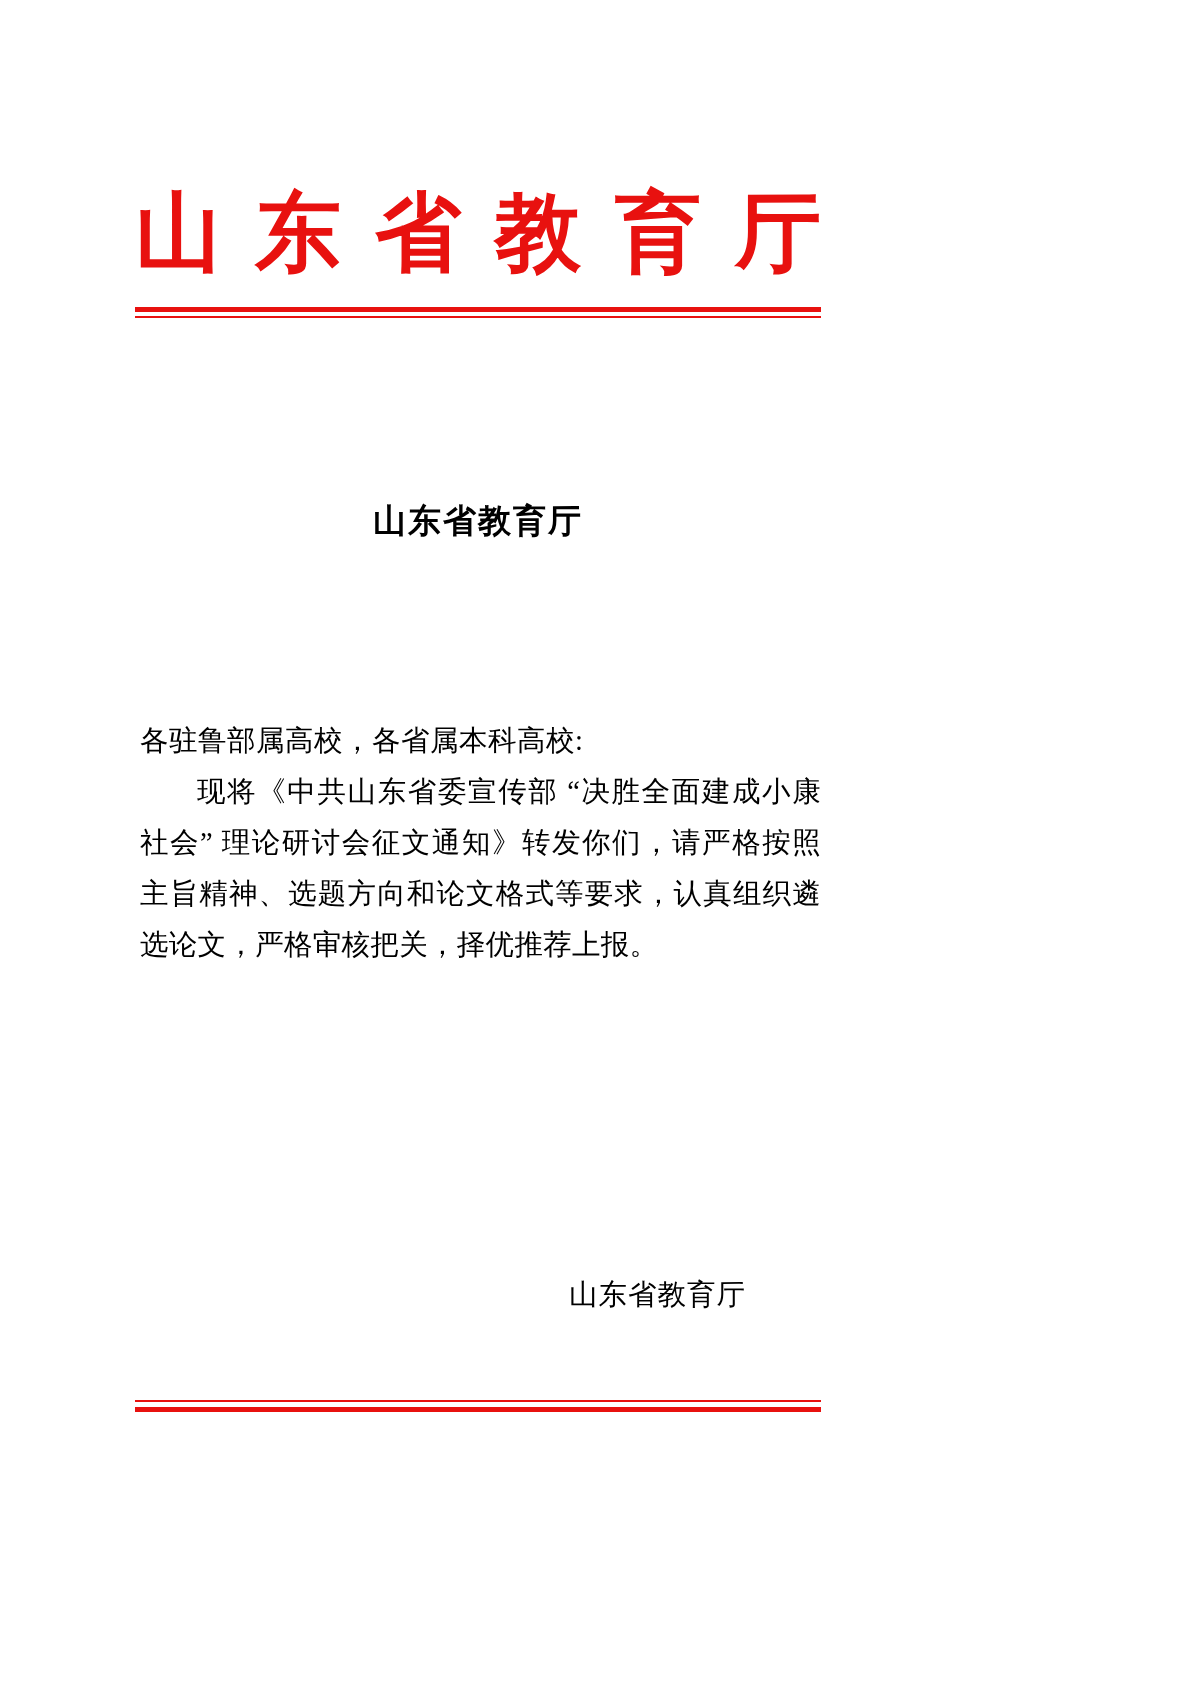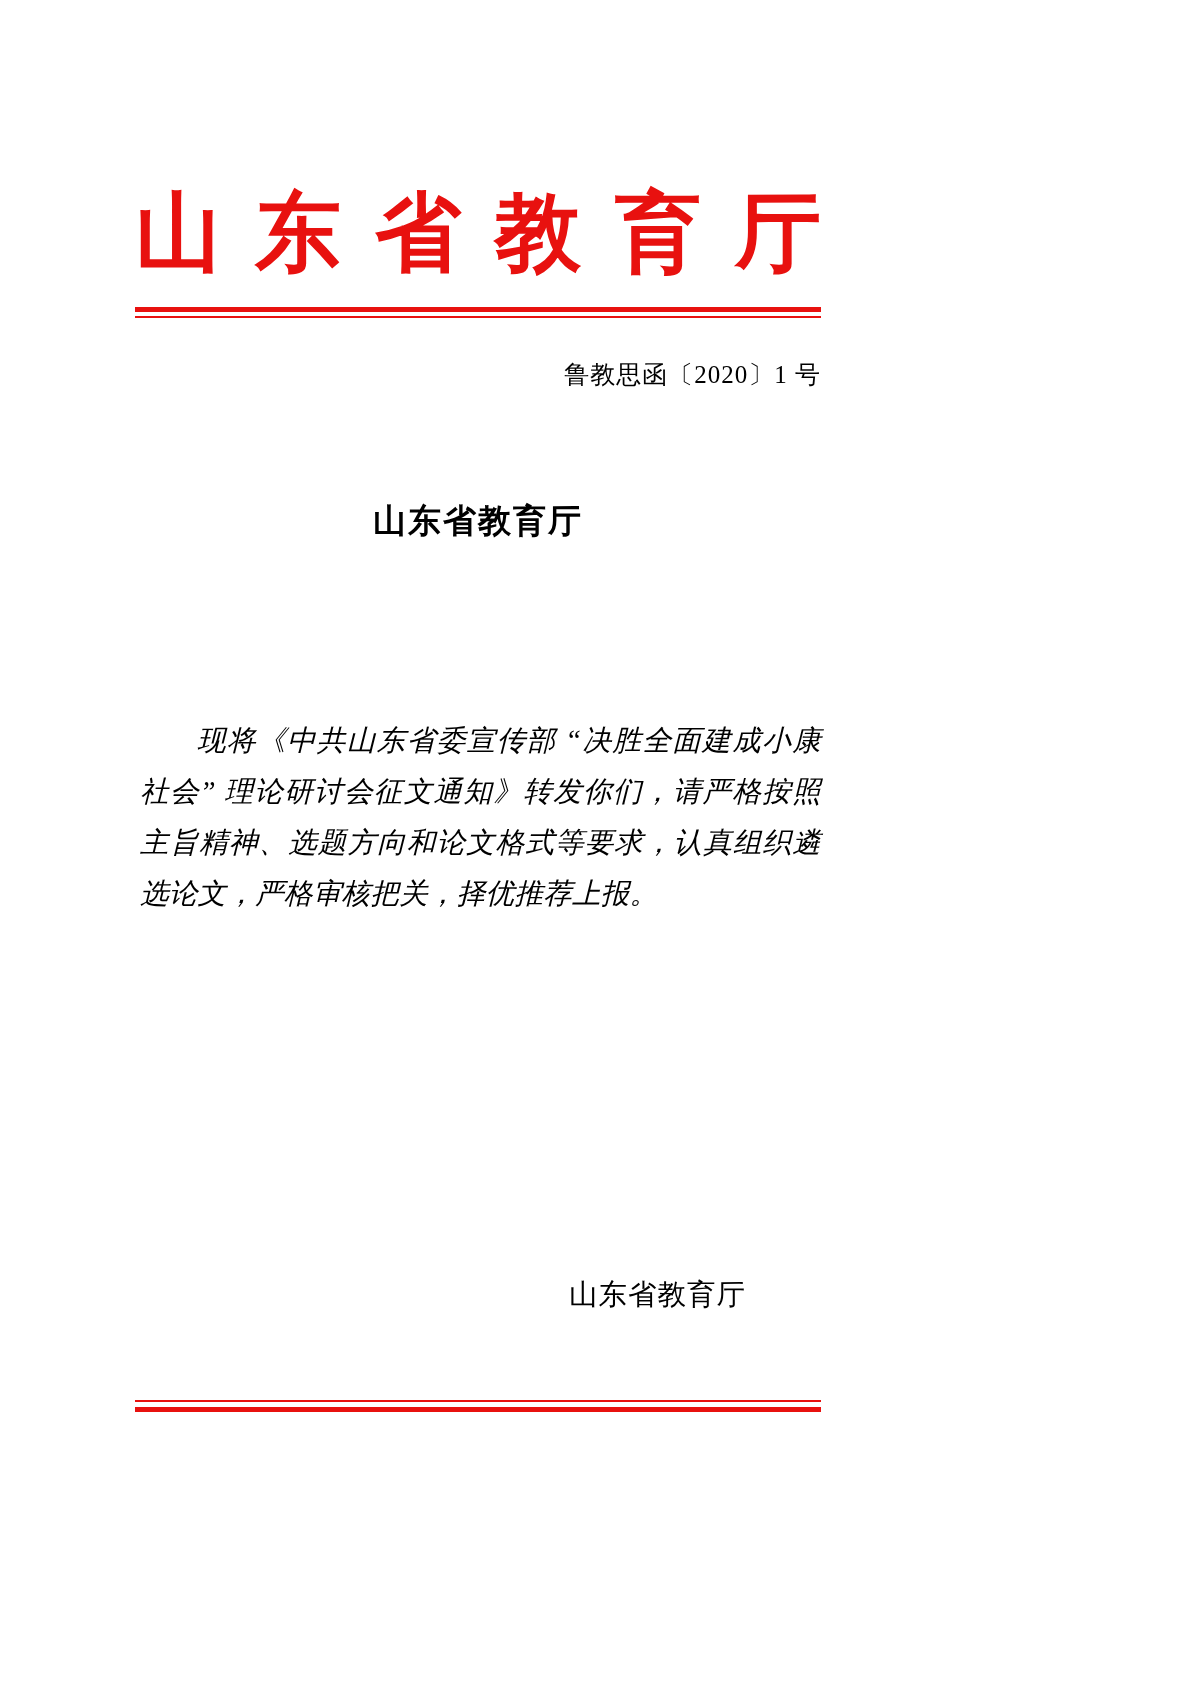--- a/index.html
+++ b/index.html
@@ -95,21 +95,20 @@
     line-height: 51px;
   }
   .addressee {
     letter-spacing: 0.5px;
   }
   .para {
     text-indent: 2em;
     text-align: justify;
     text-justify: inter-ideograph;
     letter-spacing: 0.3px;
-    font-style: italic;
   }
   .para.p2 {
     margin-top: 0;
   }
 
   
   .signature {
     position: absolute;
     right: 210px;
     top: 1270px;
@@ -141,27 +140,27 @@
   <div class="masthead">
     <div class="masthead-title">山东省教育厅</div>
   </div>
 
   <div class="masthead-rule-wrap">
     <div class="rule-thick"></div>
     <div class="rule-gap"></div>
     <div class="rule-thin"></div>
   </div>
 
-  <div class="doc-number">鲁教思函〔2020〕1 号</div>
 
   <div class="title-block">
     <div class="title-line l1">山东省教育厅</div>
   </div>
 
   <div class="body-block">
+    <div class="addressee">各驻鲁部属高校，各省属本科高校:</div>
     <div class="para p1">现将《中共山东省委宣传部 “决胜全面建成小康社会” 理论研讨会征文通知》转发你们，请严格按照主旨精神、选题方向和论文格式等要求，认真组织遴选论文，严格审核把关，择优推荐上报。</div>
   </div>
 
   <div class="signature">
     <div class="sign-org">山东省教育厅</div>
   </div>
 
   <div class="footer-rule-wrap">
     <div class="rule-thin"></div>
     <div class="rule-gap"></div>

